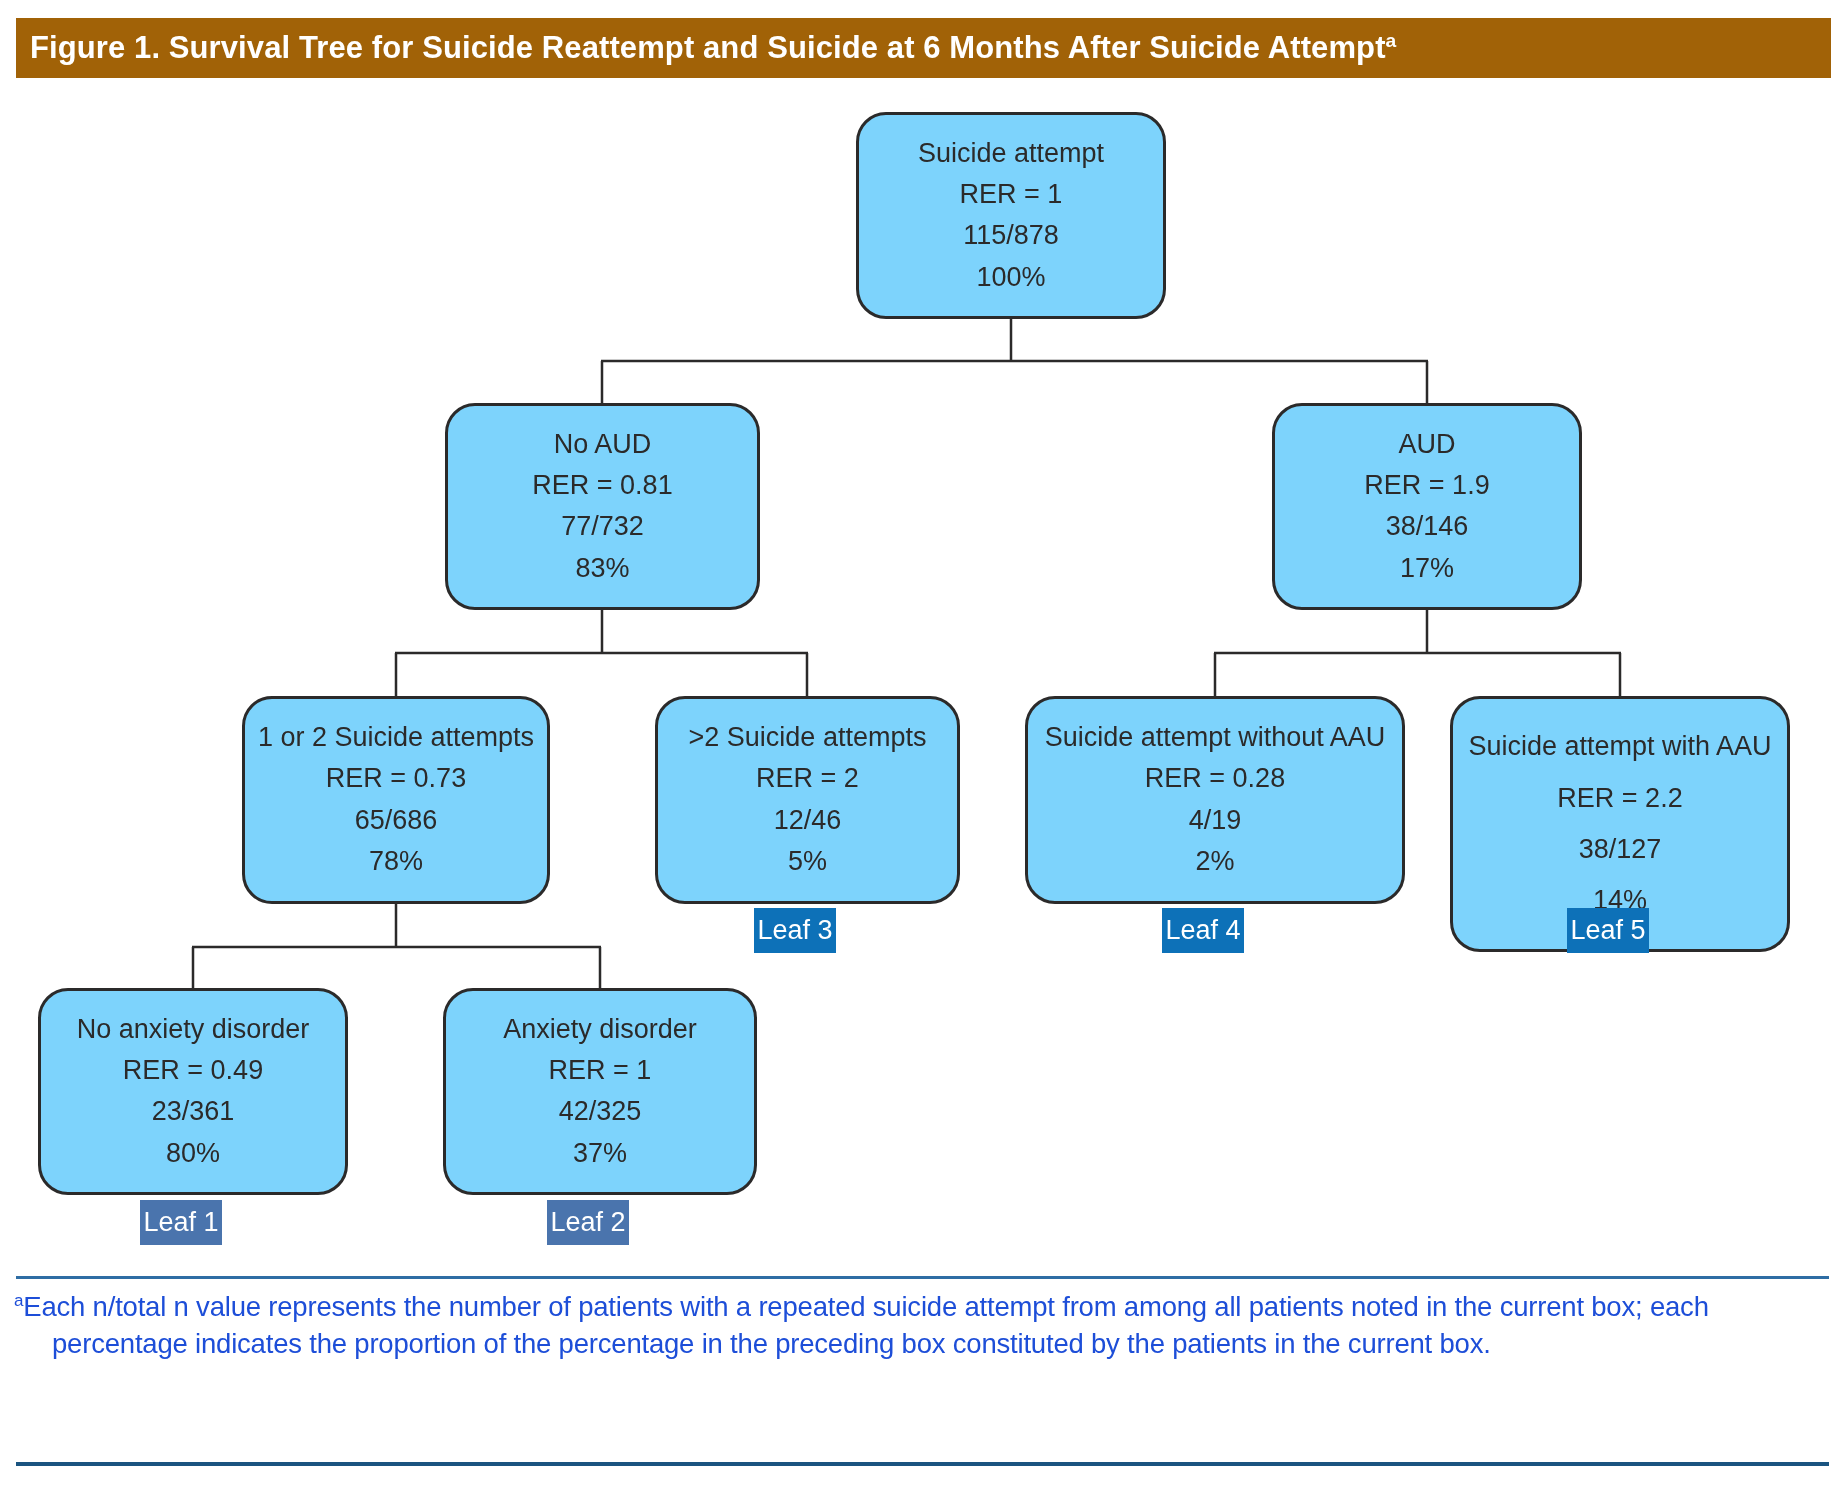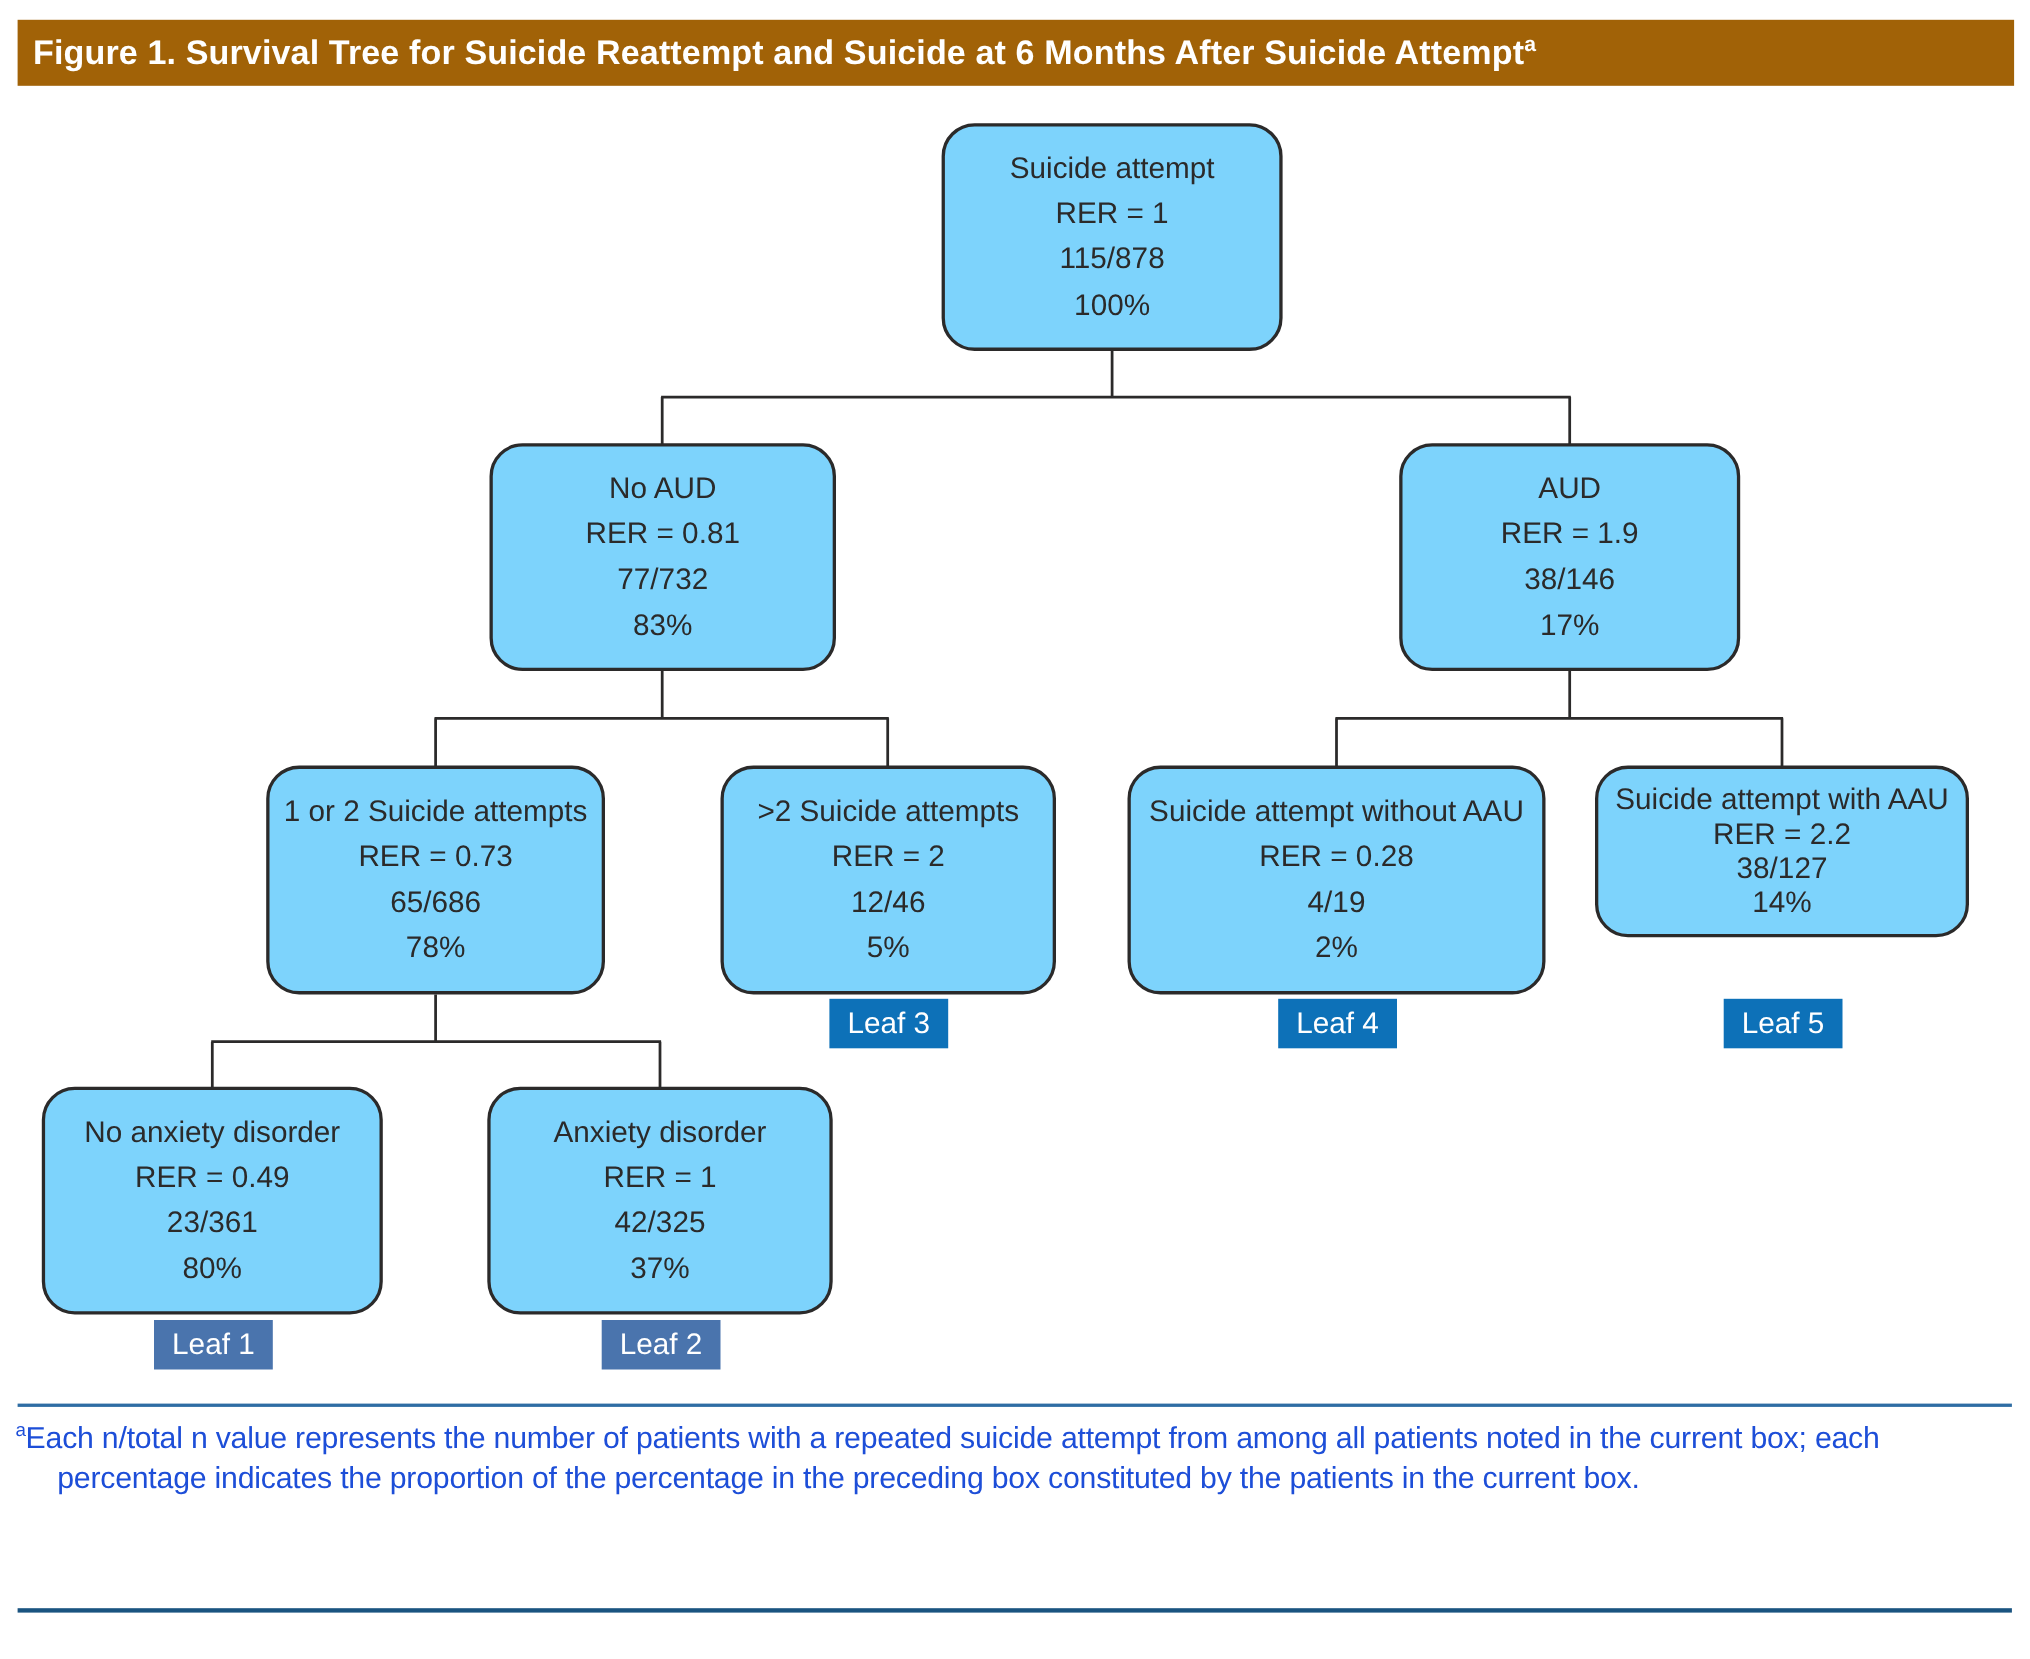--- a/index.html
+++ b/index.html
@@ -41,21 +41,21 @@
     flex-direction: column;
     justify-content: space-evenly;
     align-items: center;
     text-align: center;
     font-size: 27px;
     padding: 12px 6px;
     line-height: 1.1;
   }
   .leaf {
     position: absolute;
-    width: 108px; height: 45px;
+    width: 82px; height: 45px;
     color: #ffffff;
     font-size: 27px;
     display: flex;
     align-items: center;
     justify-content: center;
     box-sizing: border-box;
   }
   .leaf-bright { background: #0D71B8; }
   .leaf-muted  { background: #4A74AD; text-align: right; }
   .rule-top {
@@ -149,21 +149,21 @@
     <span>5%</span>
   </div>
 
   <div class="node" style="left:1025px; top:696px; width:380px; height:208px;">
     <span>Suicide attempt without AAU</span>
     <span>RER = 0.28</span>
     <span>4/19</span>
     <span>2%</span>
   </div>
 
-  <div class="node" style="left:1450px; top:696px; width:340px; height:156px;">
+  <div class="node" style="left:1450px; top:696px; width:340px; height:256px;">
     <span>Suicide attempt with AAU</span>
     <span>RER = 2.2</span>
     <span>38/127</span>
     <span>14%</span>
   </div>
 
   <div class="node" style="left:38px; top:988px; width:310px; height:207px;">
     <span>No anxiety disorder</span>
     <span>RER = 0.49</span>
     <span>23/361</span>

